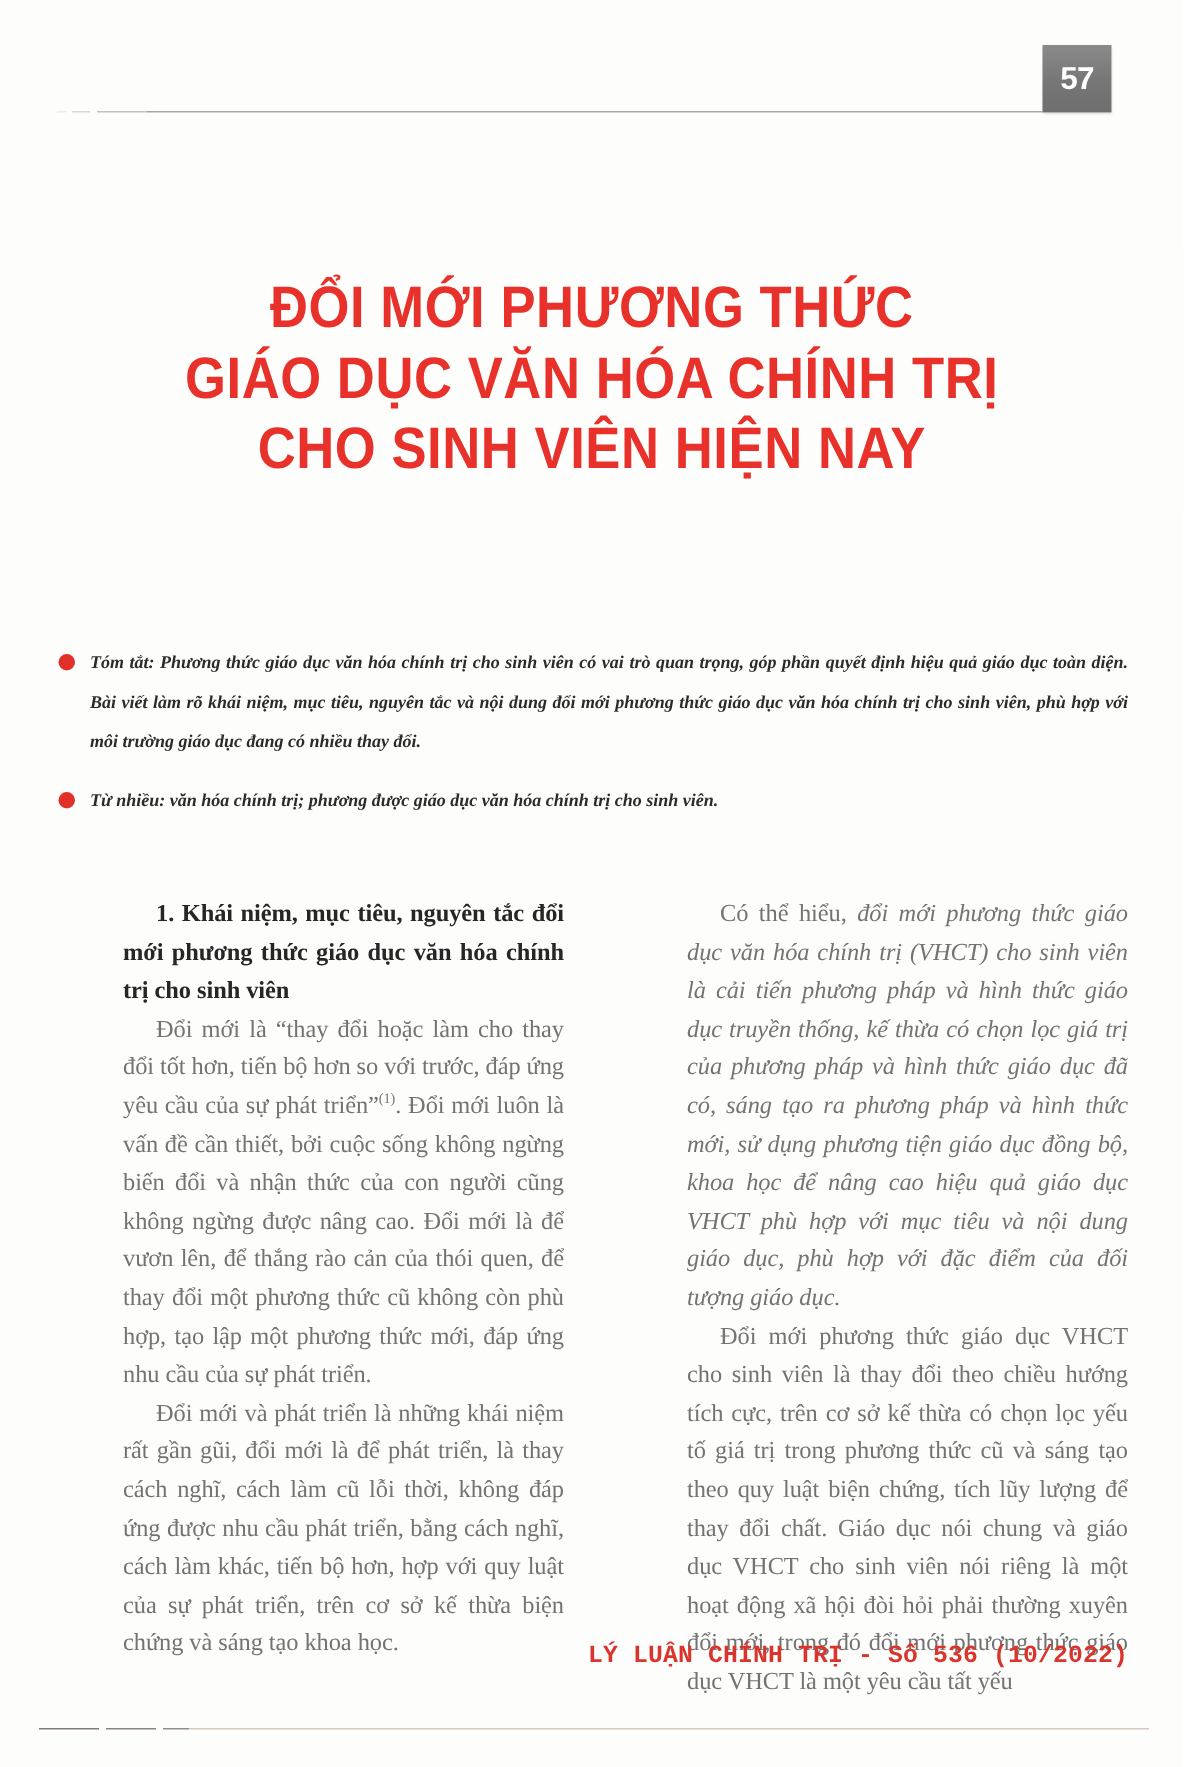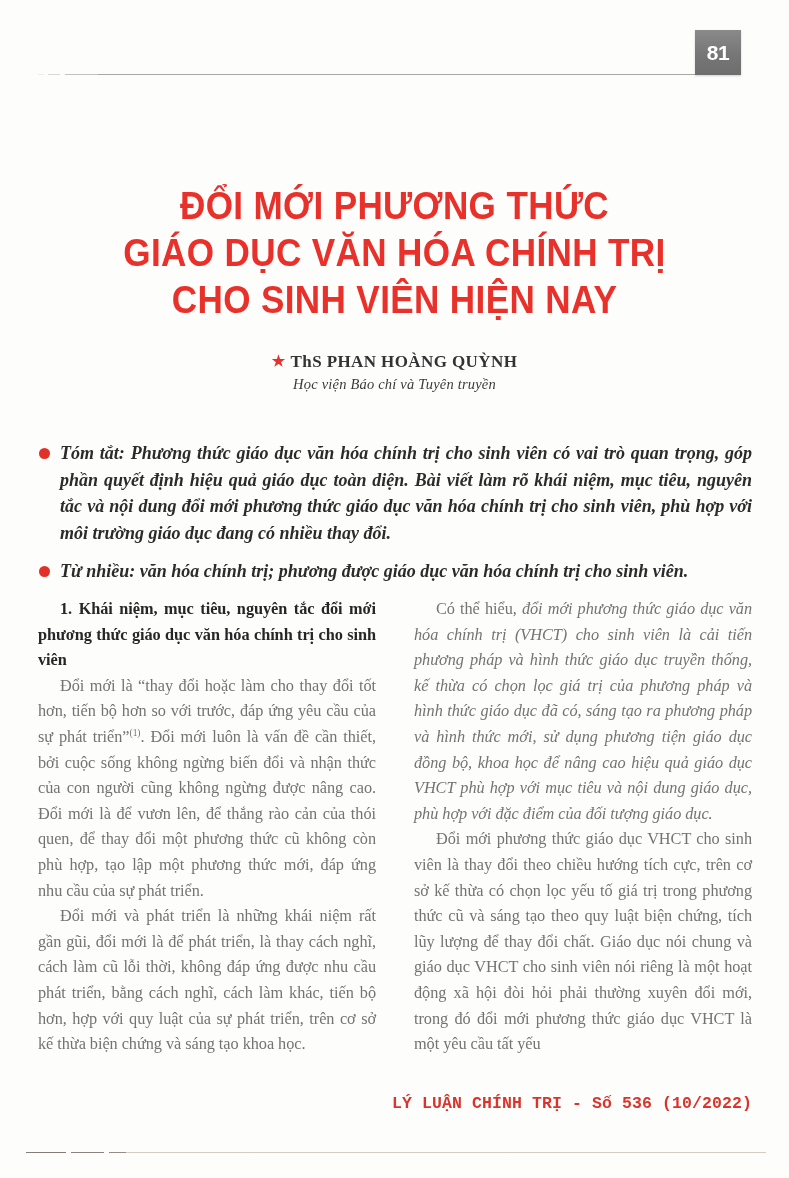--- a/index.html
+++ b/index.html
@@ -141,26 +141,25 @@
     position: absolute;
     top: 428px;
     left: 38px;
     width: 714px;
   }
   .abs-para {
     position: relative;
     padding-left: 22px;
     font-style: italic;
     font-weight: bold;
-    font-size: 18px;
+    font-size: 12px;
     line-height: 26.5px;
     text-align: justify;
     color: #2b2b2b;
     margin-bottom: 12px;
-    margin-top: 12px;
   }
   .abs-para:last-child { margin-bottom: 0; }
   .abs-bullet {
     position: absolute;
     left: 1px;
     top: 8px;
     width: 11px;
     height: 11px;
     border-radius: 50%;
     background: #e03028;
@@ -170,21 +169,21 @@
   
   .columns {
     position: absolute;
     top: 596px;
     left: 38px;
     width: 714px;
     height: 470px;
     display: flex;
     gap: 38px;
   }
-  .col { width: 338px; }
+  .col { width: 338px; margin-left: 44px; }
 
   .sec-heading {
     font-weight: bold;
     font-size: 16.3px;
     line-height: 25.6px;
     text-indent: 22px;
     color: #262626;
     text-align: justify;
     letter-spacing: -0.05px;
   }
@@ -215,36 +214,30 @@
     font-weight: bold;
     font-size: 16.5px;
     letter-spacing: 0.1px;
   }
 </style>
 </head>
 <body>
 
 <div class="page">
 
-  <div class="page-number-badge">81</div>
+  <div class="page-number-badge">57</div>
 
   <div class="header-rule"></div>
 
   <div class="article-title">
     <span class="tline">ĐỔI MỚI PHƯƠNG THỨC</span>
     <span class="tline">GIÁO DỤC VĂN HÓA CHÍNH TRỊ</span>
     <span class="tline">CHO SINH VIÊN HIỆN NAY</span>
   </div>
 
-  <div class="byline">
-    <div class="byline-author">
-      <span class="byline-star">★</span><span>ThS PHAN HOÀNG QUỲNH</span>
-    </div>
-    <span class="byline-affil">Học viện Báo chí và Tuyên truyền</span>
-  </div>
 
   <div class="abstract-block">
     <div class="abs-para">
       <span class="abs-bullet"></span><span class="abs-lead">Tóm tắt:</span><span> Phương thức giáo dục văn hóa chính trị cho sinh viên có vai trò quan trọng, góp phần quyết định hiệu quả giáo dục toàn diện. Bài viết làm rõ khái niệm, mục tiêu, nguyên tắc và nội dung đổi mới phương thức giáo dục văn hóa chính trị cho sinh viên, phù hợp với môi trường giáo dục đang có nhiều thay đổi.</span>
     </div>
     <div class="abs-para">
       <span class="abs-bullet"></span><span class="abs-lead">Từ nhiều:</span><span> văn hóa chính trị; phương được giáo dục văn hóa chính trị cho sinh viên.</span>
     </div>
   </div>
 

